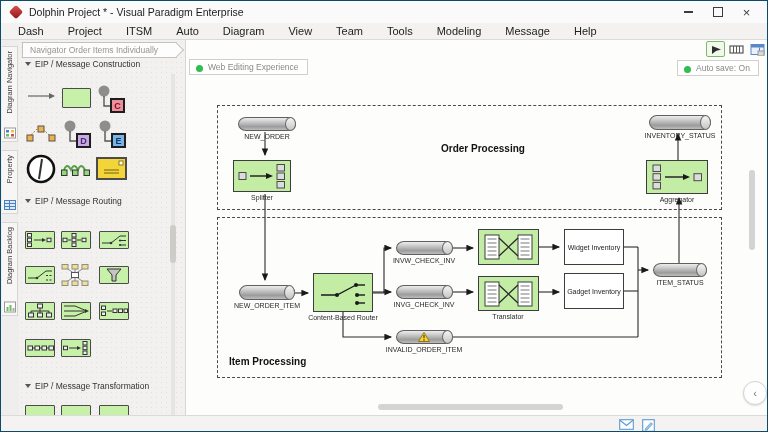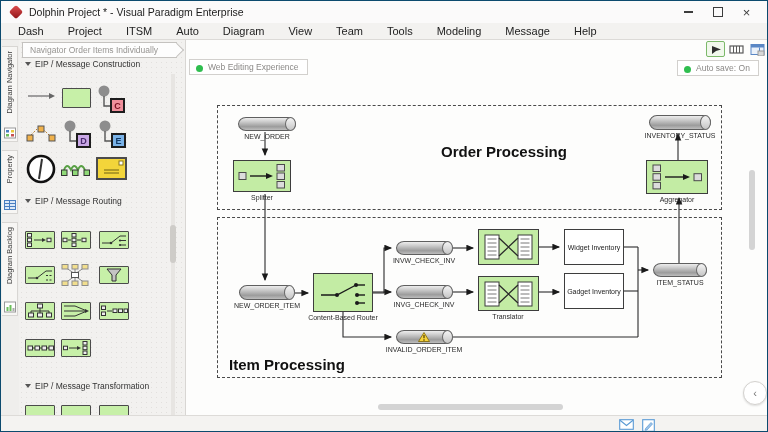--- a/index.html
+++ b/index.html
@@ -35,21 +35,21 @@
   .ptrack{position:absolute;left:152px;top:34px;width:4px;height:341px;background:#e7e5e2;}
   .pthumb{position:absolute;left:151px;top:185px;width:6px;height:38px;background:#ceccc8;border-radius:3px;}
   
   .canvas{position:absolute;left:185px;top:39px;width:583px;height:375px;background:#fdfdfc;}
   .badge{position:absolute;background:#fff;border:1px solid #d2d0cd;font-size:8.5px;color:#8b8987;height:16px;display:flex;align-items:center;padding:0 8px 0 18px;white-space:nowrap;box-sizing:border-box;}
   .dot{position:absolute;left:6px;top:4.5px;width:7px;height:7px;border-radius:50%;background:#2fbe4f;}
   .tbicon{position:absolute;width:17px;height:14px;display:flex;align-items:center;justify-content:center;border:1px solid transparent;border-radius:2px;}
   .tbicon.sel{border-color:#7cb96a;background:#f1f8ec;}
   
   .egroup{position:absolute;border:1.2px dashed #4a4a4a;box-sizing:border-box;}
-  .gtitle{position:absolute;font-size:15px;font-weight:bold;color:#111;white-space:nowrap;}
+  .gtitle{position:absolute;font-size:10px;font-weight:bold;color:#111;white-space:nowrap;}
   .cyl{position:absolute;border:1px solid #5f5f5f;border-radius:8px/50%;box-sizing:border-box;
     background:linear-gradient(180deg,#ededed 0%,#cfcfcf 28%,#9c9c9c 72%,#bdbdbd 100%);}
   .cyl::after{content:"";position:absolute;top:-1px;right:-1px;width:11px;height:calc(100% + 2px);border:1px solid #6a6a6a;border-radius:50%;box-sizing:border-box;
     background:linear-gradient(180deg,#f4f4f4,#c6c6c6);}
   .gnode{position:absolute;background:#c3eca4;border:1.6px solid #3d3d3d;box-sizing:border-box;display:flex;align-items:center;justify-content:center;}
   .wnode{position:absolute;background:#fff;border:1.4px solid #3d3d3d;box-sizing:border-box;display:flex;align-items:center;justify-content:center;
     font-size:7px;color:#222;white-space:nowrap;}
   .nlabel{position:absolute;font-size:7px;color:#2a2a2a;white-space:nowrap;transform:translateX(-50%);}
   .wires{position:absolute;left:0;top:0;}
   .hthumb{position:absolute;left:192px;top:364px;width:185px;height:6px;background:#d4d4d4;border-radius:3px;}

